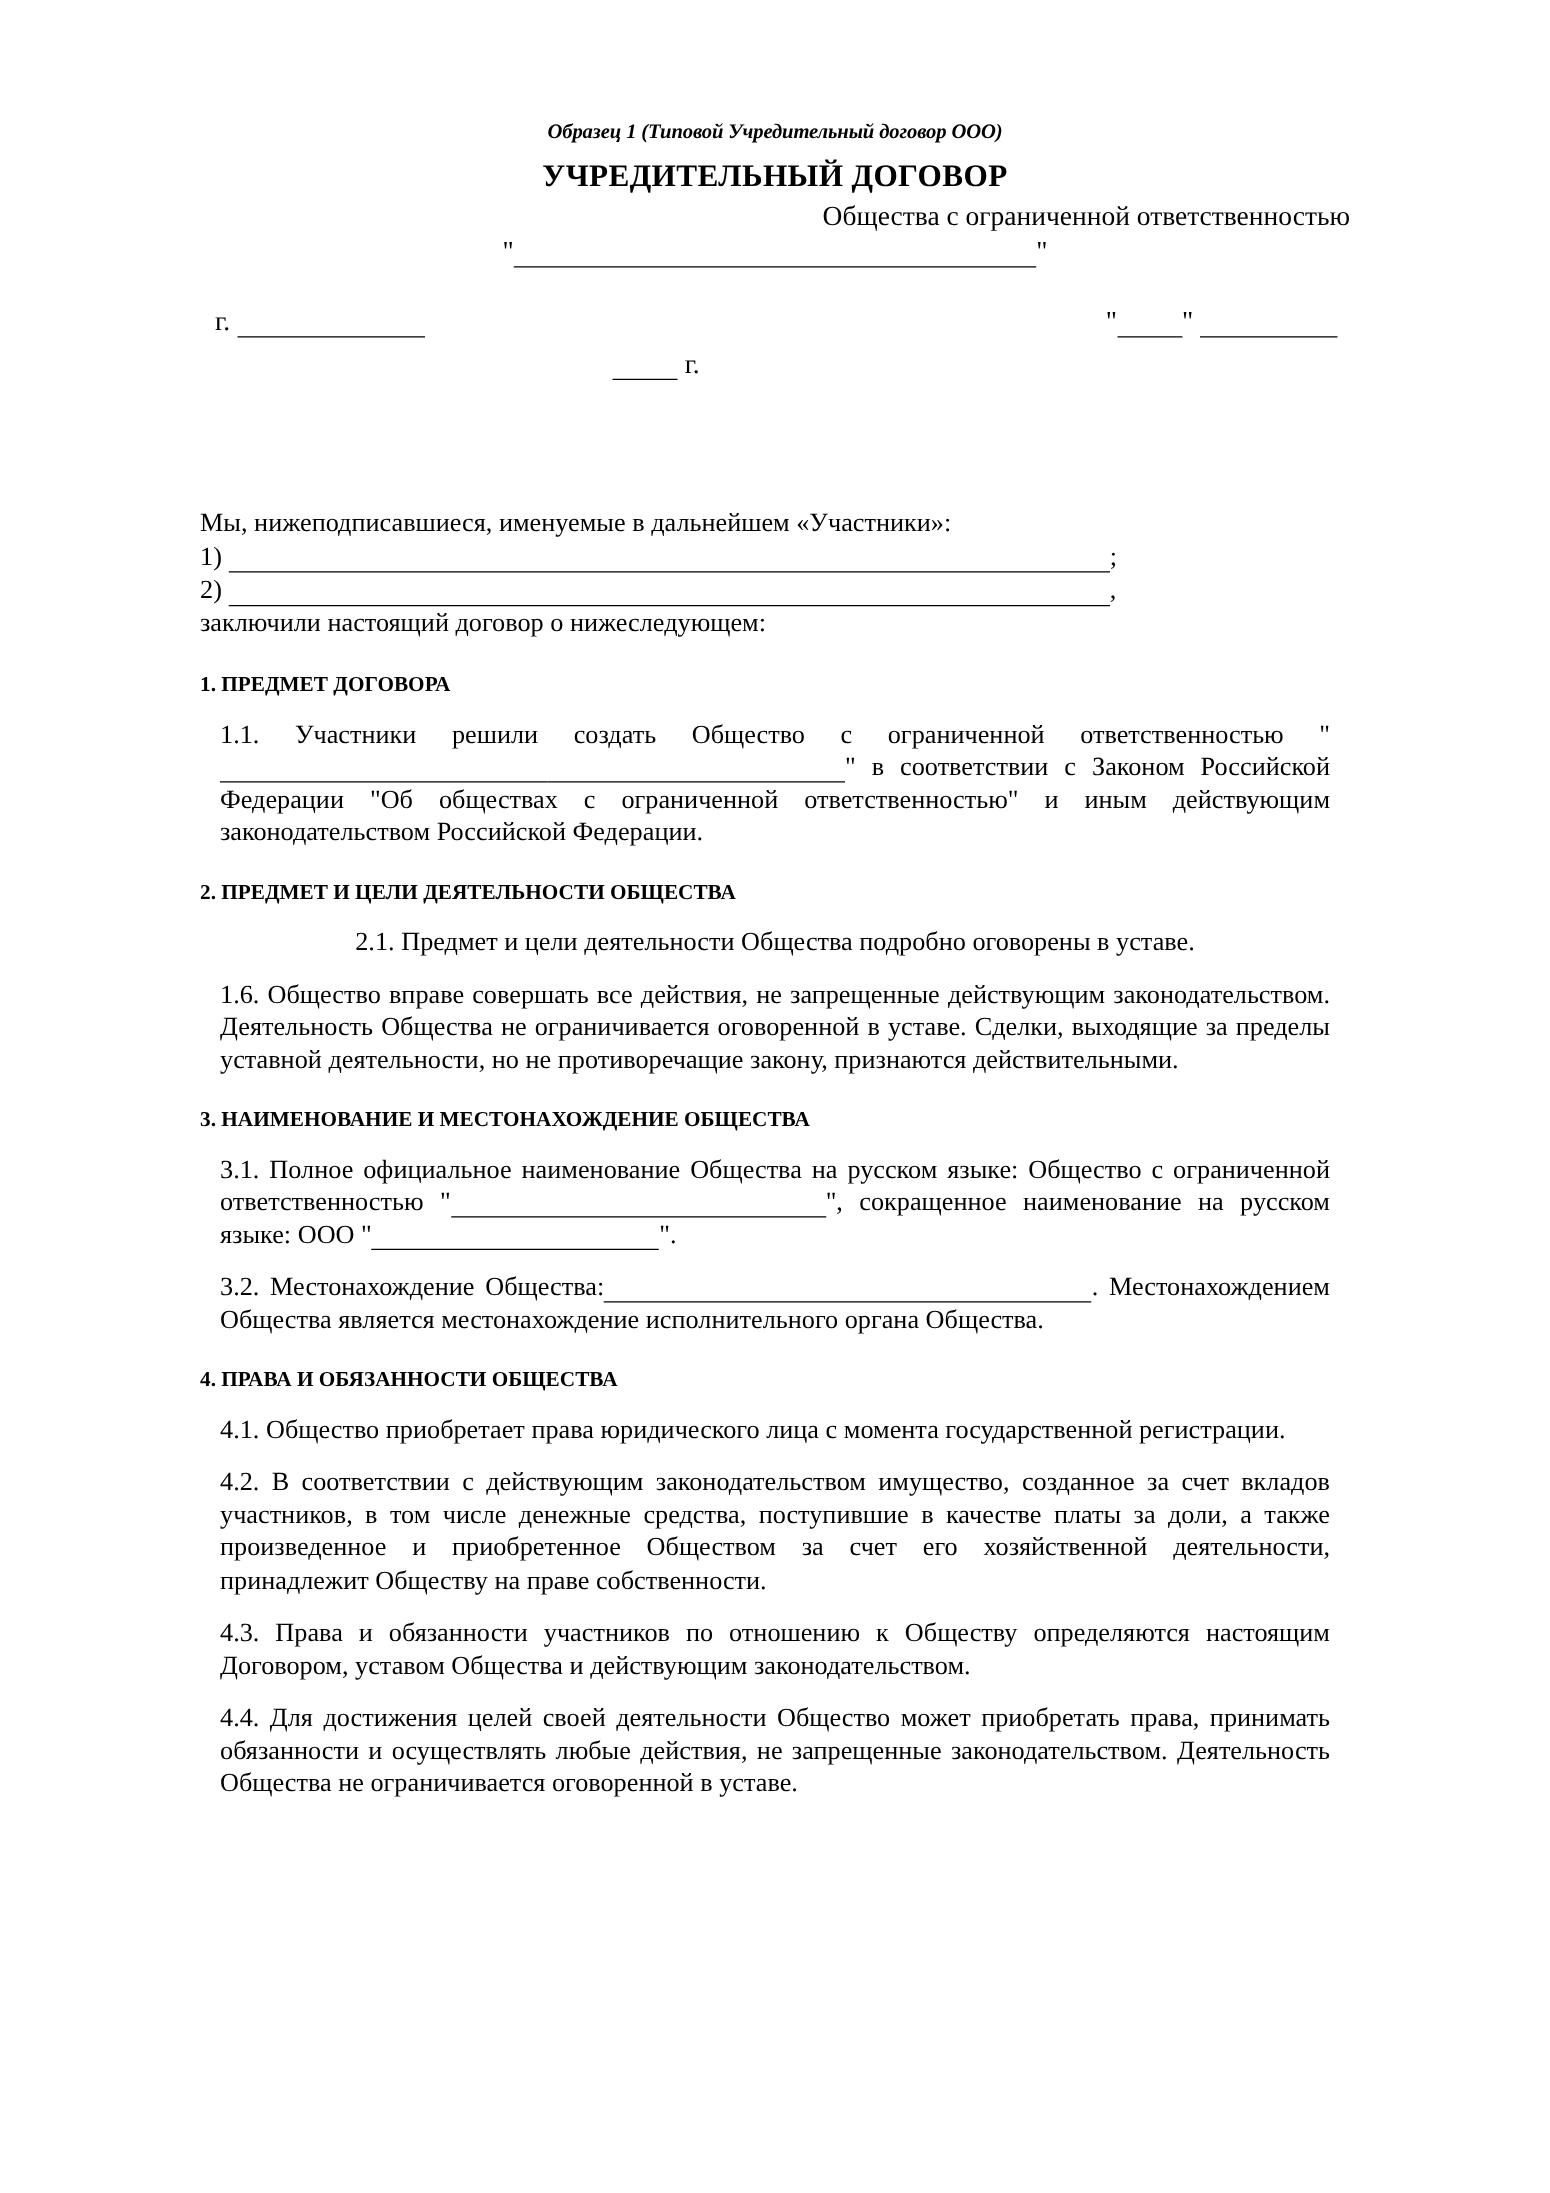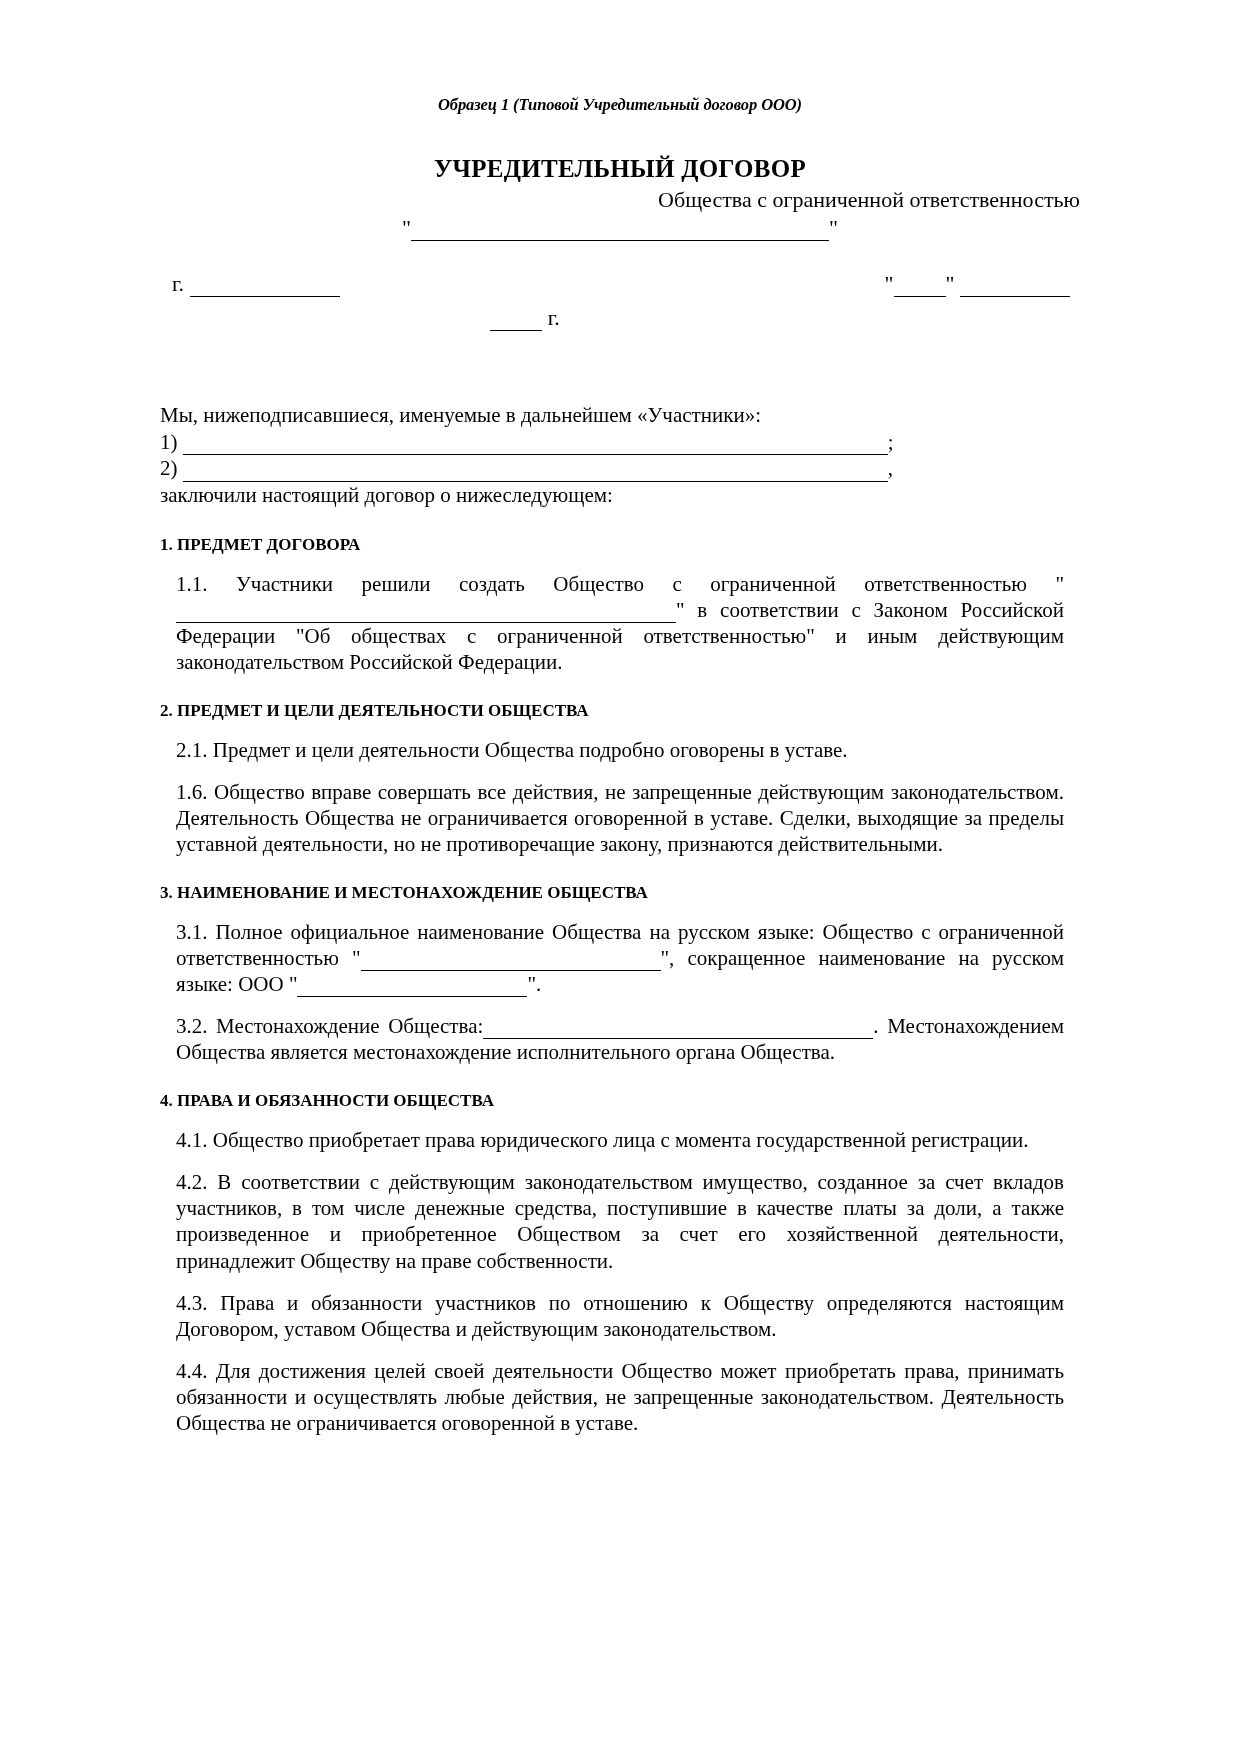--- a/index.html
+++ b/index.html
@@ -16,21 +16,21 @@
     color: #000000;
     box-sizing: border-box;
     padding: 95px 160px 0 160px;
   }
   .doc-label {
     text-align: center;
     font-weight: bold;
     font-style: italic;
     font-size: 16.5px;
     letter-spacing: -0.1px;
-    margin: 0 0 40px 0;
+    margin: 0 0 13px 0;
   }
   .title {
     text-align: center;
     font-weight: bold;
     font-size: 25px;
     letter-spacing: 0.3px;
     margin: 0 0 4px 0;
   }
   .subtitle {
     text-align: right;
@@ -65,21 +65,21 @@
     padding-right: 10px;
   }
   .row-year {
     text-align: center;
     font-size: 22px;
     margin-top: 8px;
     padding-right: 190px;
     white-space: nowrap;
   }
   .intro {
-    margin-top: 72px;
+    margin-top: 102px;
     font-size: 21px;
     line-height: 1.22;
   }
   .numbered-line {
     font-size: 21px;
     white-space: nowrap;
     line-height: 1.28;
   }
   .after-list {
     font-size: 21px;
@@ -92,21 +92,21 @@
     margin: 26px 0 2px 0;
   }
   p.para {
     font-size: 21px;
     line-height: 1.24;
     margin: 16px;
     text-align: justify;
     text-justify: inter-word;
   }
   p.para.nojust {
-    text-align: left;
+    text-align: center;
   }
   .blank-sm { width: 150px; }
   .blank-md { width: 230px; }
   .blank-lg { width: 300px; }
   .blank-name { width: 418px; }
   .blank-part { width: 705px; }
   .blank-dash { width: 52px; }
   .blank-quote { width: 110px; }
   .blank-addr { width: 390px; }
   .blank-full { width: 262px; }

